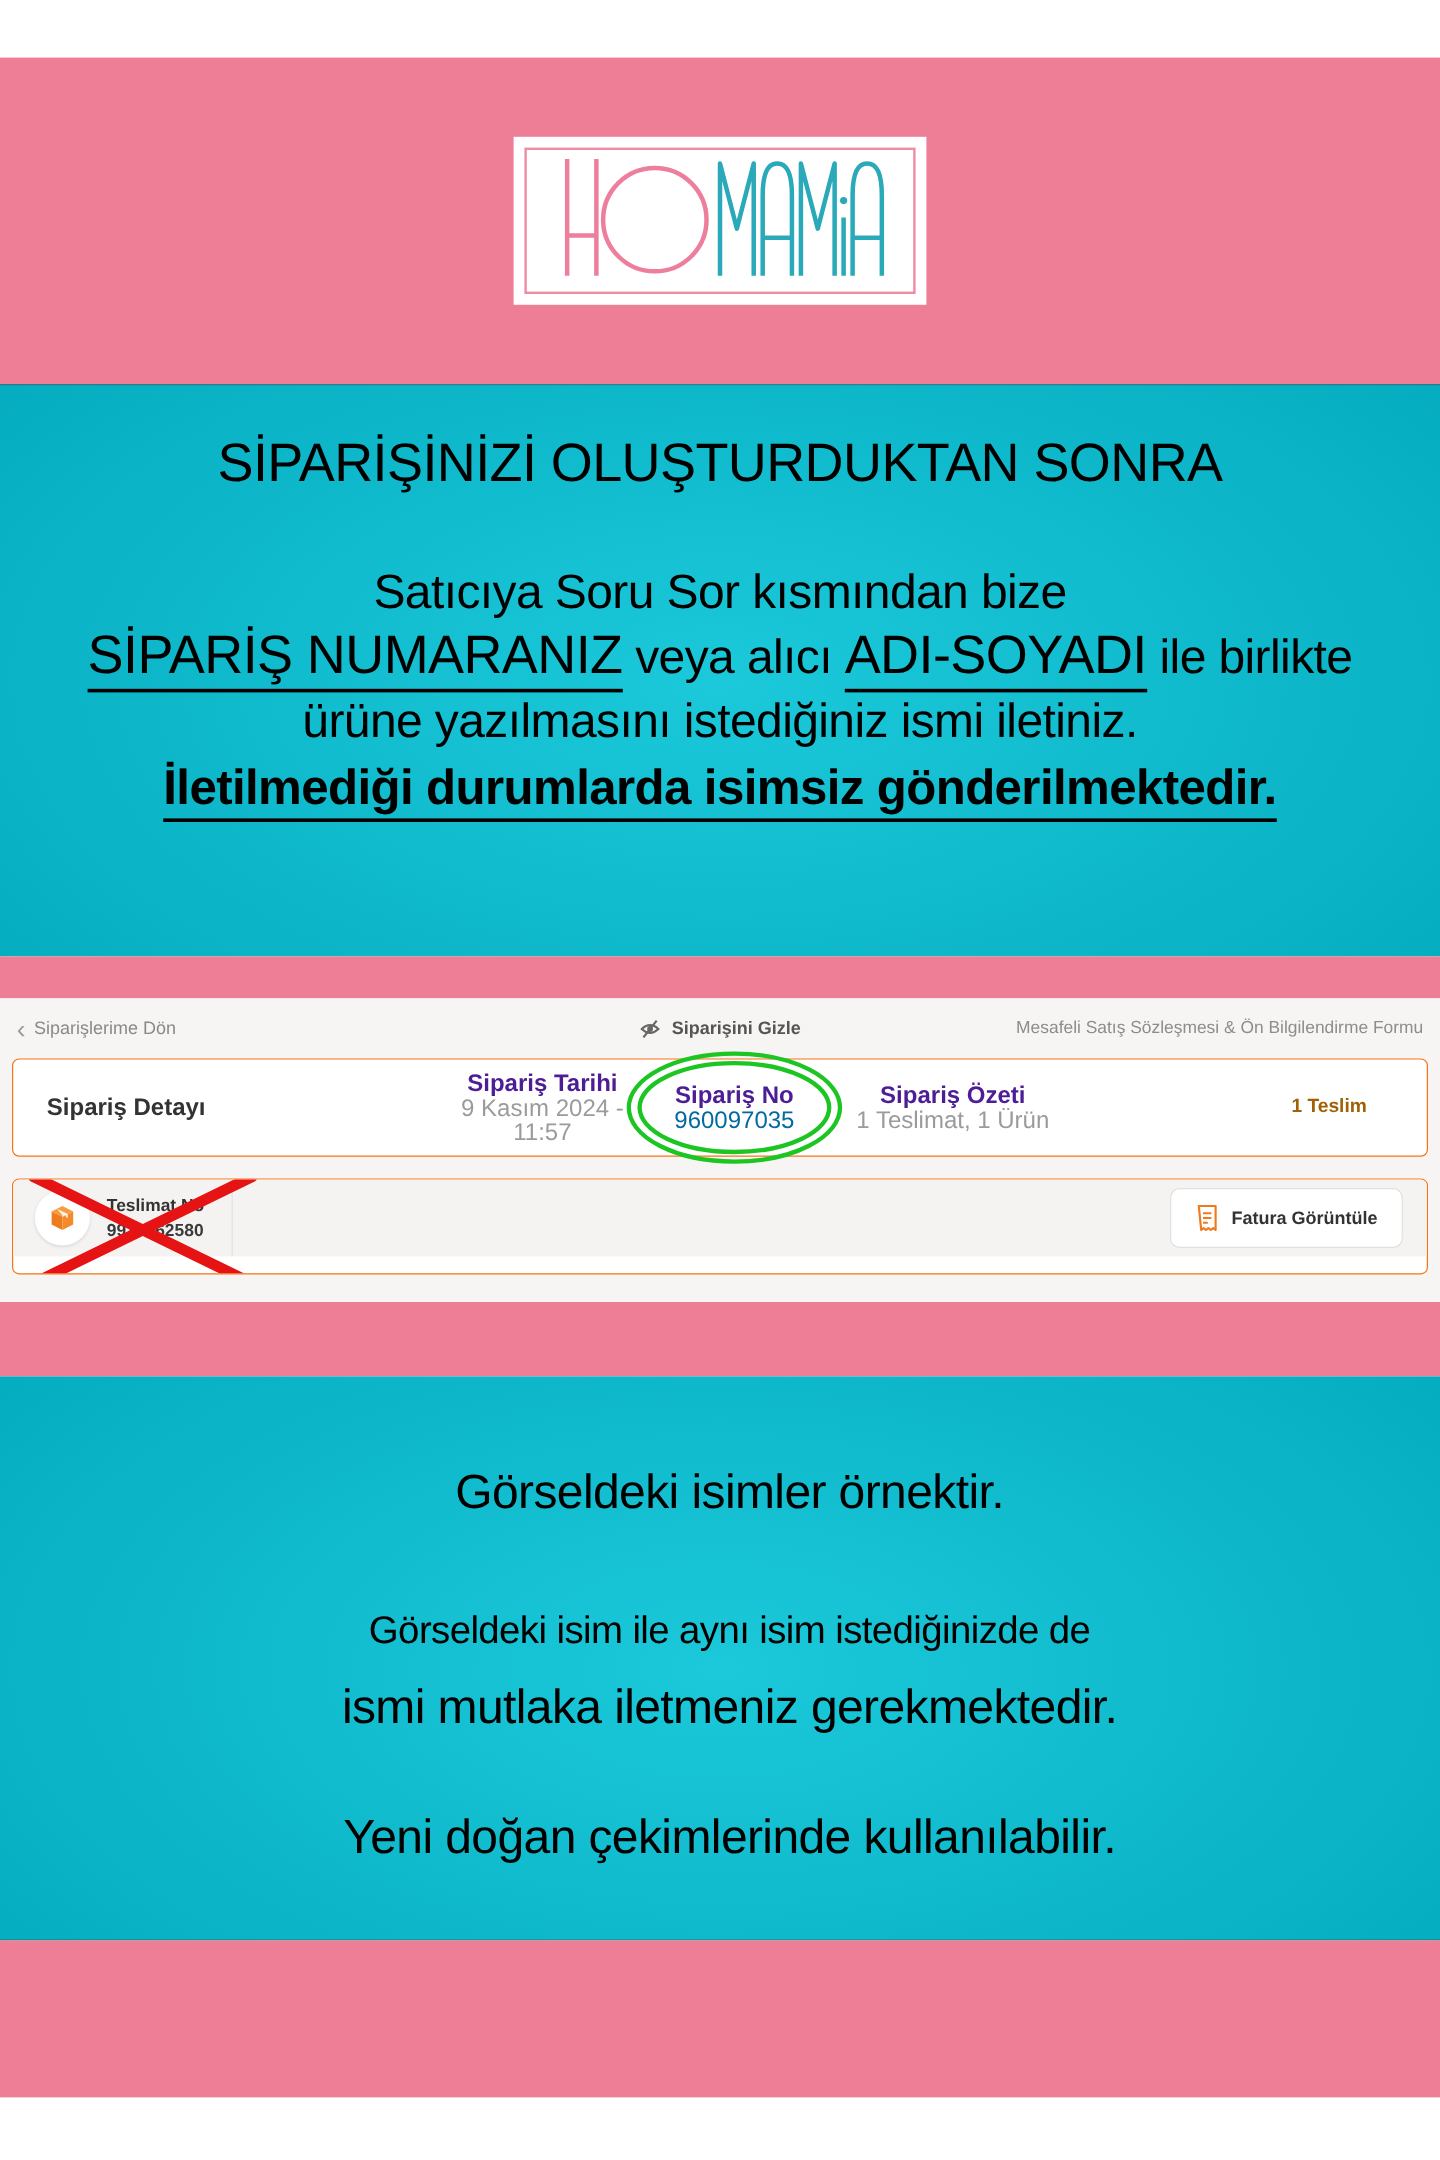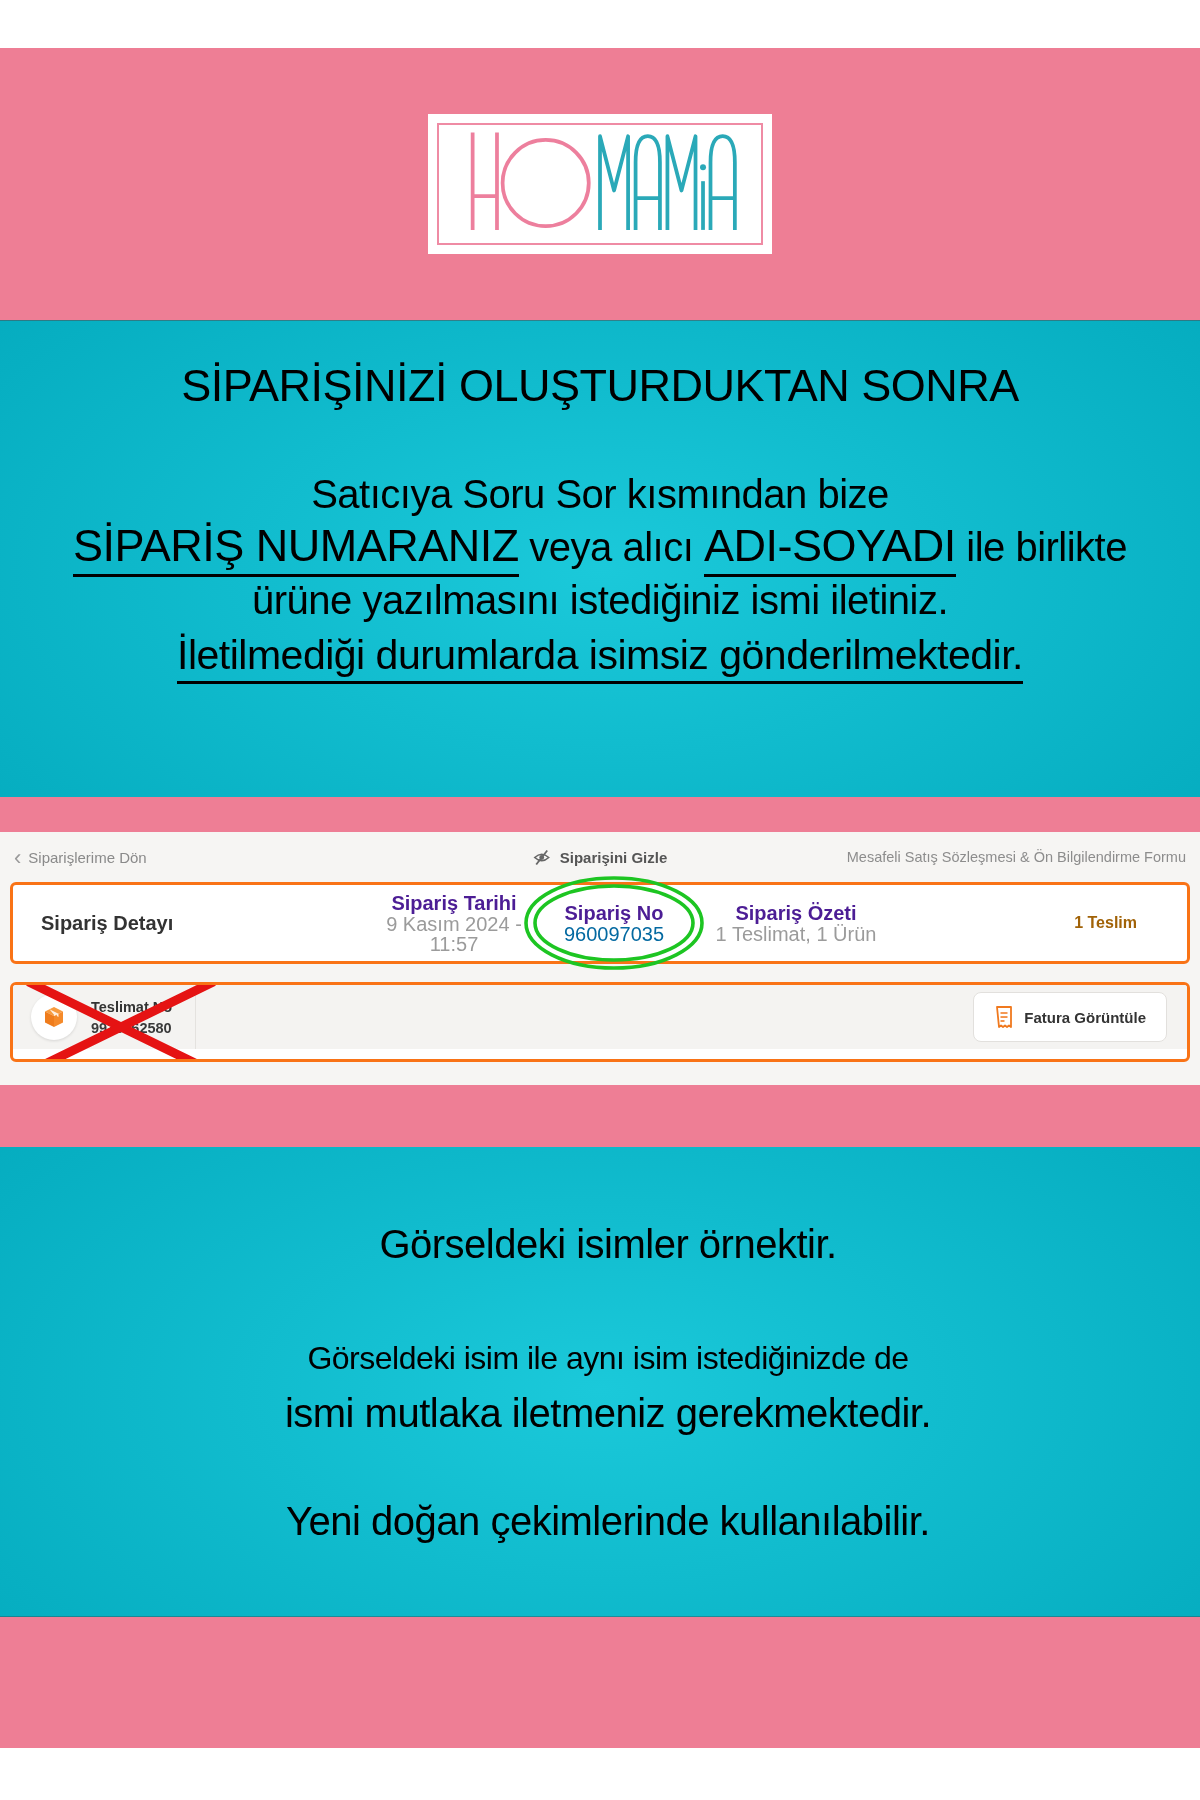--- a/index.html
+++ b/index.html
@@ -18,34 +18,34 @@
   
   .teal { background:radial-gradient(ellipse 1000px 520px at 50% 52%, #1bc9da 0%, #07afc2 70%, #01a5b8 100%);
           color:#000; text-align:center; letter-spacing:-0.5px; }
   .teal-1 { height:477px; border-top:1px solid rgba(90,60,60,.45); padding-top:40px; }
   .t-line1 { font-size:45px; line-height:50px; }
   .t-line2 { font-size:40px; line-height:50px; margin-top:58px; }
   .t-line3 { font-size:40px; line-height:54px; }
   .t-line3 .big { font-size:45px; }
   .u { border-bottom:3px solid #000; padding-bottom:3px; }
   .t-line4 { font-size:40px; line-height:52px; }
-  .t-line5 { font-size:41px; line-height:54px; font-weight:normal; margin-top:2px; }
+  .t-line5 { font-size:41px; line-height:54px; font-weight:bold; margin-top:2px; }
 
   .pink-band-1 { height:35px; background:#ee7e95; }
 
   
   .order-shot { height:253px; background:#f6f5f3; position:relative; font-family:"Liberation Sans", sans-serif; }
   .topbar { height:50px; display:flex; align-items:center; padding:0 14px; position:relative; }
   .back-link { color:#8a8a8a; font-size:15px; display:flex; align-items:center; gap:7px; cursor:pointer; }
   .back-chevron { font-size:22px; line-height:15px; color:#9a9a9a; }
   .hide-order { position:absolute; left:50%; top:50%; transform:translate(-50%,-50%); display:flex; align-items:center; gap:8px;
                 color:#555; font-size:15px; font-weight:bold; cursor:pointer; }
   .contract-link { margin-left:auto; color:#8d8d8d; font-size:14.5px; cursor:pointer; }
 
-  .card { background:#fff; border:3px solid #f97316; border-radius:6px; margin:0 10px; }
+  .card { background:#fff; border:1px solid #f97316; border-radius:6px; margin:0 10px; }
   .card-detail { height:82px; display:flex; align-items:center; padding:0 28px; position:relative; }
   .cd-title { font-size:20px; font-weight:bold; color:#333; width:328px; }
   .cd-col { text-align:center; }
   .cd-col .lbl { font-size:20px; font-weight:bold; color:#4c1d95; line-height:22px; }
   .cd-col .val { font-size:20px; color:#9b9b9b; line-height:20px; }
   .col-date { width:170px; }
   .col-no { width:150px; position:relative; }
   .col-no .val { color:#0369a1; }
   .col-sum { width:170px; margin-left:22px; }
   .status-green { margin-left:auto; margin-right:22px; color:#a16207; font-size:16px; font-weight:bold; cursor:pointer; }
@@ -65,21 +65,21 @@
   .red-x { position:absolute; left:14px; top:-10px; width:188px; height:104px; pointer-events:none; }
   .red-x .bar { position:absolute; left:50%; top:50%; width:208px; height:9px; background:#e51313; border-radius:2px; }
   .red-x .bar.a { transform:translate(-50%,-50%) rotate(26deg); }
   .red-x .bar.b { transform:translate(-50%,-50%) rotate(-26deg); }
 
   .pink-band-2 { height:62px; background:#ee7e95; }
 
   .teal-2 { height:470px; padding-top:72px;padding-left:16px; }
   .b-line1 { font-size:40px; line-height:50px; }
   .b-line2 { font-size:32px; line-height:50px; margin-top:64px; }
-  .b-line3 { font-size:40px; line-height:50px; margin-top:5px; }
+  .b-line3 { font-size:40px; line-height:50px; margin-top:15px; }
   .b-line4 { font-size:40px; line-height:50px; margin-top:58px; }
   .teal-2 { border-bottom:1px solid rgba(60,60,60,.35); }
 
   .footer-pink { height:131px; background:#ee7e95; }
   .strip-white-bottom { height:52px; background:#fff; }
 </style>
 </head>
 <body>
 
 <div id="page">

